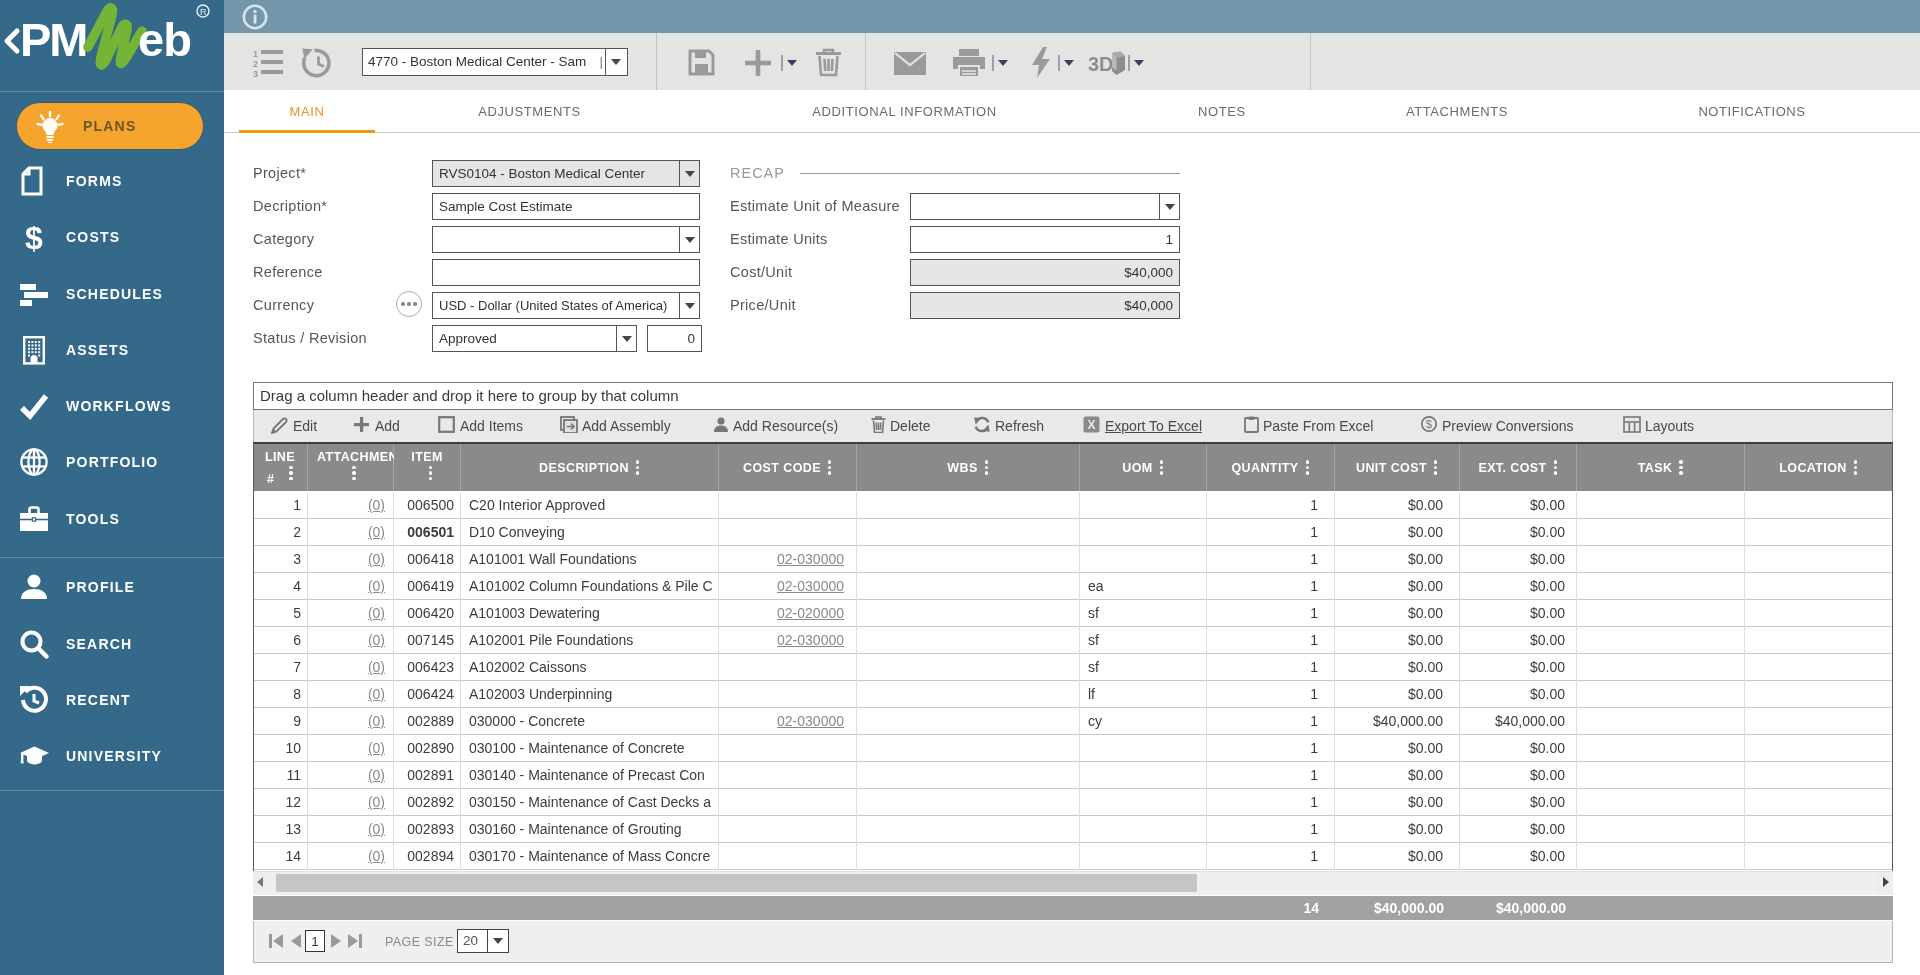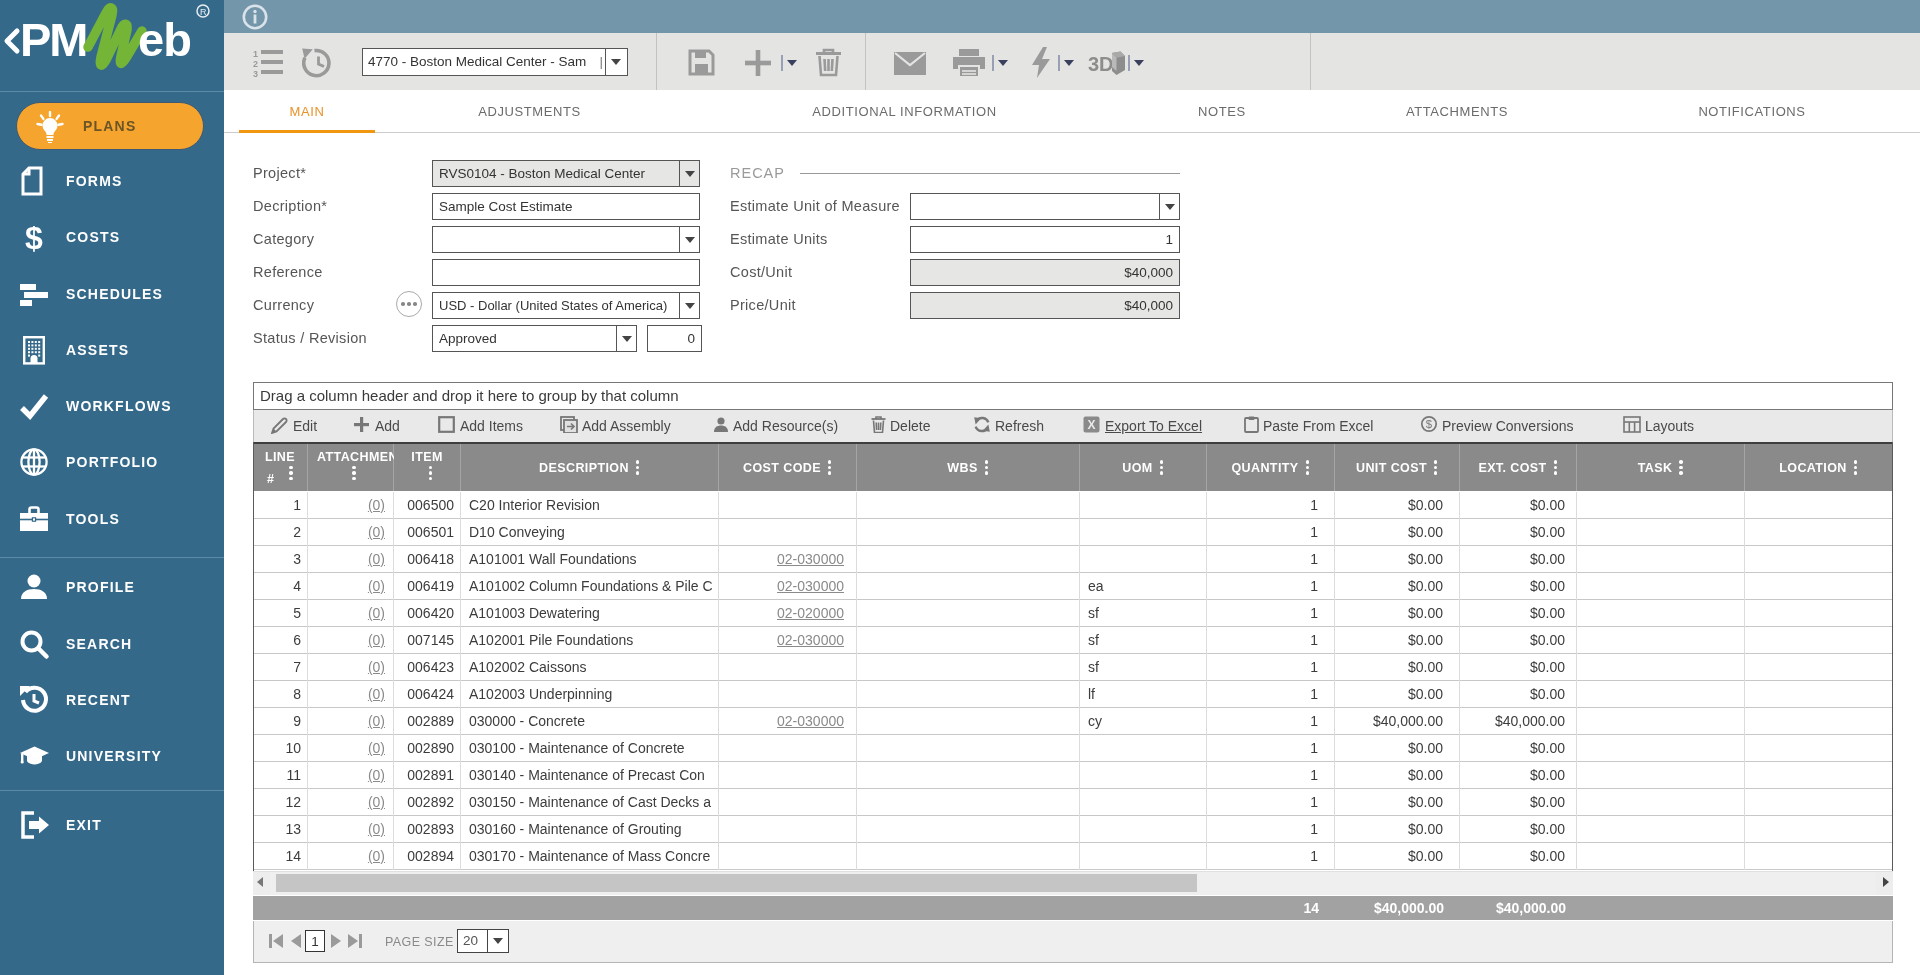--- a/index.html
+++ b/index.html
@@ -192,27 +192,20 @@
     <div class="navitem" style="top:732px;">
         <span class="lbl">UNIVERSITY</span>
       <svg class="ic" viewBox="0 0 32 32">
           <polygon points="16.5,6.5 31,13 16.5,19.5 2,13" fill="#fff"></polygon>
           <path d="M9 15.5 v5.5 c2 4.5 13 4.5 15 0 v-5.5 l-7.5 3.4 z" fill="#fff"></path>
           <path d="M4.2 13.5 v7.5" stroke="#fff" stroke-width="2.4"></path>
           <circle cx="4.2" cy="22" r="1.6" fill="#fff"></circle>
         </svg>
     </div>
     <div class="sdiv" style="top:790px;"></div>
-    <div class="navitem" style="top:801px;">
-        <span class="lbl">EXIT</span>
-      <svg class="ic" viewBox="0 0 32 32">
-          <path d="M16 4 h-11 v24 h11" fill="none" stroke="#fff" stroke-width="3.5"></path>
-          <polygon points="31,16 21,7.5 21,12 11,12 11,20 21,20 21,24.5" fill="#fff"></polygon>
-        </svg>
-    </div>
   </div>
 
   <div id="crumb">
     <svg style="position:absolute;left:18px;top:4px;" width="26" height="26" viewBox="0 0 26 26">
         <circle cx="13" cy="13" r="11.2" fill="none" stroke="#D9E3E9" stroke-width="2.6"></circle>
         <circle cx="13" cy="7.5" r="1.7" fill="#D9E3E9"></circle>
         <rect x="11.6" y="10.5" width="2.8" height="9" fill="#D9E3E9"></rect>
       </svg>
   </div>
 
@@ -501,36 +494,36 @@
           </span>
         </div>
       </div>
     <div id="gbody">
         <div class="grow" style="top: 0px;">
           <div class="gc num" style="left: 0px; width: 55px;">1</div>
           <div class="gc " style="left: 55px; width: 86px;">
             <span class="lnk" style="position:absolute;right:8px;">(0)</span>
           </div>
           <div class="gc num" style="left: 141px; width: 67px;">006500</div>
-          <div class="gc " style="left: 208px; width: 258px;"><span style="padding-left:8px;">C20 Interior Revision</span></div>
+          <div class="gc " style="left: 208px; width: 258px;"><span style="padding-left:8px;">C20 Interior Approved</span></div>
           <div class="gc " style="left: 466px; width: 138px;"></div>
           <div class="gc " style="left: 604px; width: 223px;"></div>
           <div class="gc " style="left: 827px; width: 127px;"><span style="padding-left:8px;"></span></div>
           <div class="gc num q" style="left: 954px; width: 128px;">1</div>
           <div class="gc num q" style="left: 1082px; width: 125px;">$0.00</div>
           <div class="gc num e" style="left: 1207px; width: 117px;">$0.00</div>
           <div class="gc " style="left: 1324px; width: 168px;"></div>
           <div class="gc " style="left: 1492px; width: 148px;"></div>
         </div>
         <div class="grow" style="top: 27px;">
           <div class="gc num" style="left: 0px; width: 55px;">2</div>
           <div class="gc " style="left: 55px; width: 86px;">
             <span class="lnk" style="position:absolute;right:8px;">(0)</span>
           </div>
-          <div class="gc num" style="left: 141px; width: 67px;">006501</div>
+          <div class="gc num" style="left: 141px; width: 67px; font-weight: bold;">006501</div>
           <div class="gc " style="left: 208px; width: 258px;"><span style="padding-left:8px;">D10 Conveying</span></div>
           <div class="gc " style="left: 466px; width: 138px;"></div>
           <div class="gc " style="left: 604px; width: 223px;"></div>
           <div class="gc " style="left: 827px; width: 127px;"><span style="padding-left:8px;"></span></div>
           <div class="gc num q" style="left: 954px; width: 128px;">1</div>
           <div class="gc num q" style="left: 1082px; width: 125px;">$0.00</div>
           <div class="gc num e" style="left: 1207px; width: 117px;">$0.00</div>
           <div class="gc " style="left: 1324px; width: 168px;"></div>
           <div class="gc " style="left: 1492px; width: 148px;"></div>
         </div>

